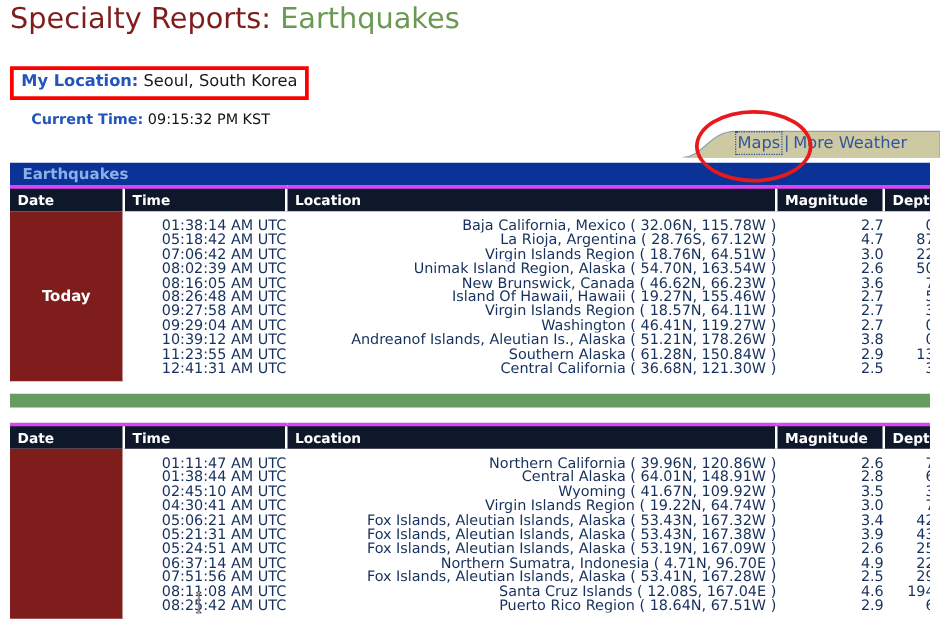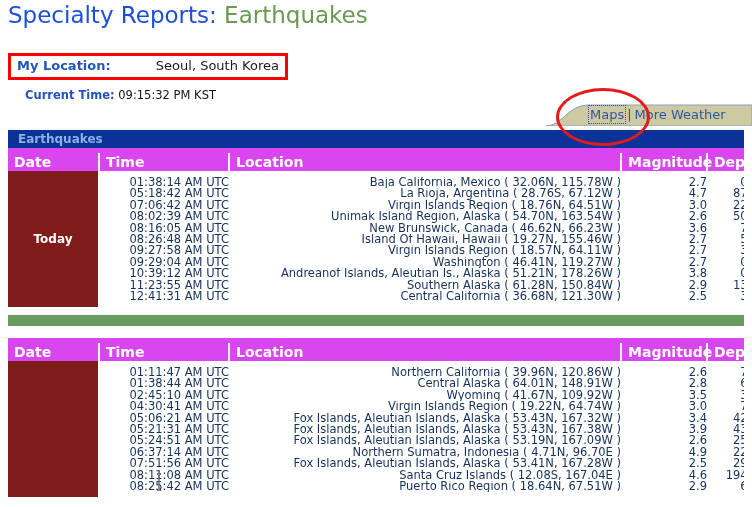--- a/index.html
+++ b/index.html
@@ -19,42 +19,41 @@
   
   .page-title {
     position: absolute;
     left: 8px;
     top: 2px;
     font-size: 23px;
     font-weight: normal;
     letter-spacing: 0px;
     white-space: nowrap;
   }
-  .page-title .t-main { color: #1d4ed8; }
+  .page-title .t-main { color: #7f1d1d; }
   .page-title .t-sub  { color: #6a9a52; }
 
   
   .loc-box {
     position: absolute;
     left: 8px;
     top: 53px;
     border: 3px solid #ff0000;
     background: #ffffff;
     padding: 2px 6px 3px 6px;
     font-size: 13px;
     white-space: nowrap;
     line-height: 16px;
   }
   .loc-label {
     color: #2255bb;
     font-weight: bold;
   }
   .loc-value {
     color: #1a1a1a;
-    margin-left: 41px;
   }
 
   
   .cur-time {
     position: absolute;
     left: 25px;
     top: 88px;
     font-size: 11.5px;
     white-space: nowrap;
     line-height: 14px;
@@ -132,29 +131,29 @@
   .section-title.white { color: #ffffff; }
 
   table.quake {
     border-collapse: collapse;
     width: 736px;
     table-layout: fixed;
     font-size: 11.5px;
     color: #15305c;
   }
   table.quake th {
-    background: #d946ef;
+    background: #0f172a;
     color: #ffffff;
     font-weight: bold;
-    font-size: 14px;
+    font-size: 11px;
     text-align: left;
     height: 18px;
     padding: 0 0 0 6px;
     border-right: 2px solid #ffffff;
-    border-top: 5px solid #d946ef;
+    border-top: 3px solid #d946ef;
   }
   table.quake th:last-child { border-right: none; }
 
   td.daycell {
     background: #7f1d1d;
     color: #ffffff;
     font-weight: bold;
     font-size: 12px;
     text-align: center;
     vertical-align: middle;

